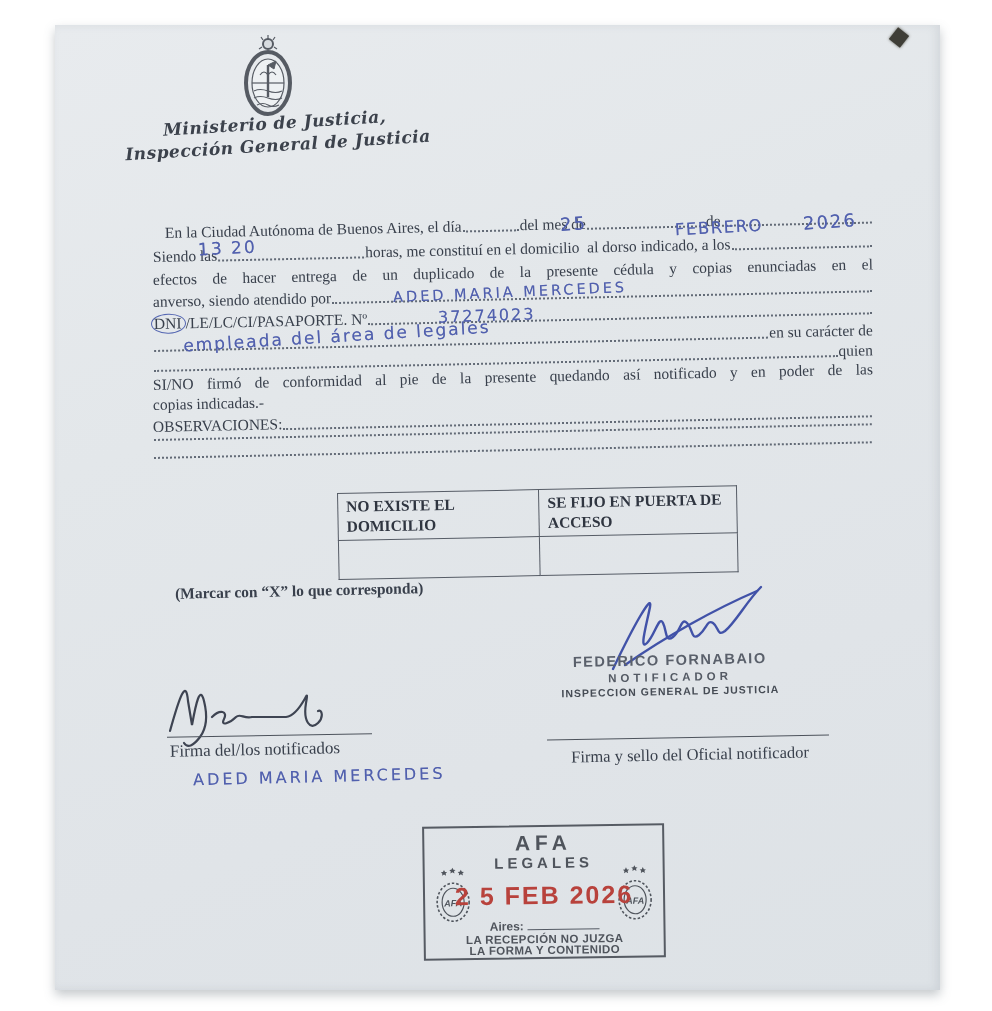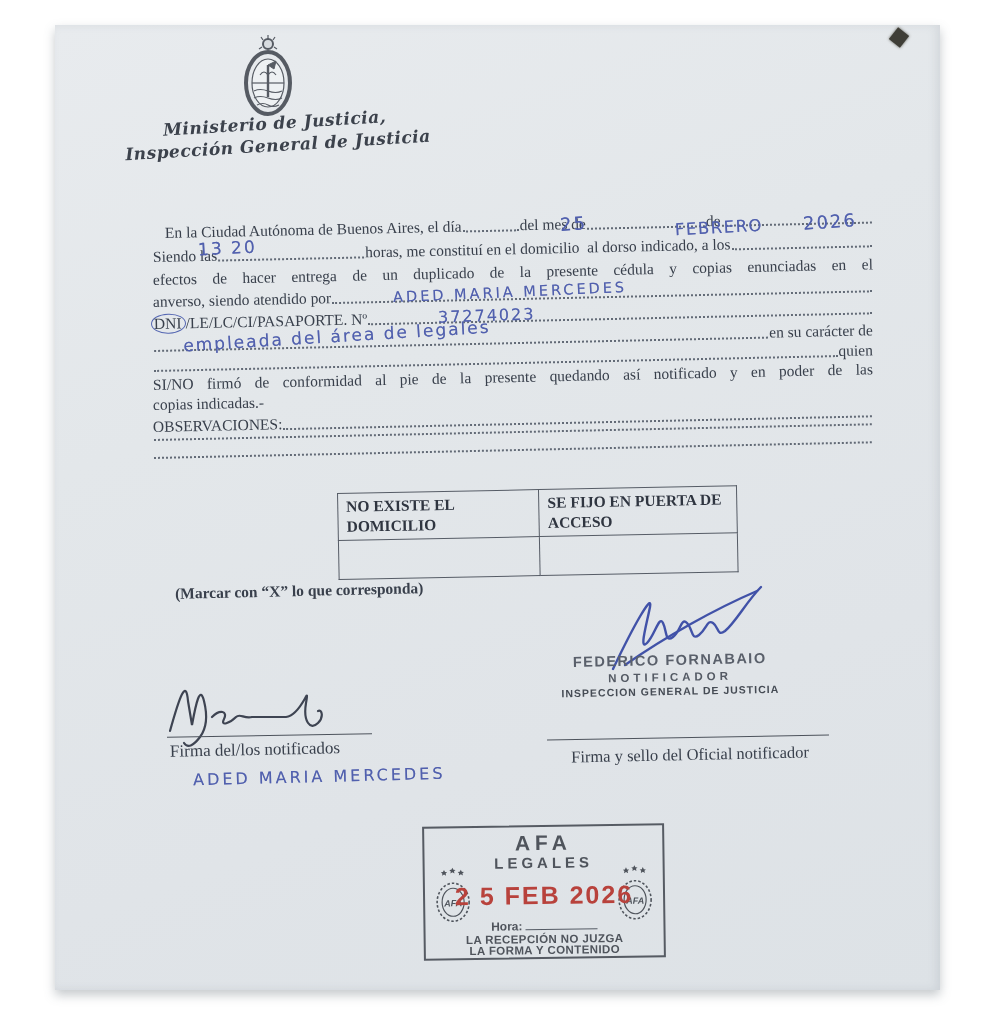--- a/index.html
+++ b/index.html
@@ -194,20 +194,20 @@
           <ellipse cx="22" cy="36" rx="16" ry="19" stroke-width="1.6" stroke-dasharray="2.5,2"></ellipse>
           <ellipse cx="22" cy="36" rx="11" ry="14" stroke-width="1.2"></ellipse>
           <text x="22" y="40" font-size="9" font-style="italic" font-weight="bold" text-anchor="middle" fill="#4f545c" stroke="none" font-family="Liberation Sans, sans-serif">AFA</text>
         </g>
       </svg>
     </div>
 
     <div class="c" style="top:54px;font-size:25px;font-weight:bold;letter-spacing:2px;color:#b8423c;font-family:'Liberation Sans',sans-serif;">2 5 FEB 2026</div>
 
     <div class="c" style="top:92px;font-size:12px;font-weight:bold;">
-      <span>Hora:</span>
+      <span>Aires:</span>
       <span class="horaLine"></span>
     </div>
     <div class="c" style="top:106px;font-size:11.5px;font-weight:bold;letter-spacing:.4px;">LA RECEPCIÓN NO JUZGA</div>
     <div class="c" style="top:117px;font-size:11.5px;font-weight:bold;letter-spacing:.4px;">LA FORMA Y CONTENIDO</div>
   </div>
 
 </div>
 
 </body></html>

